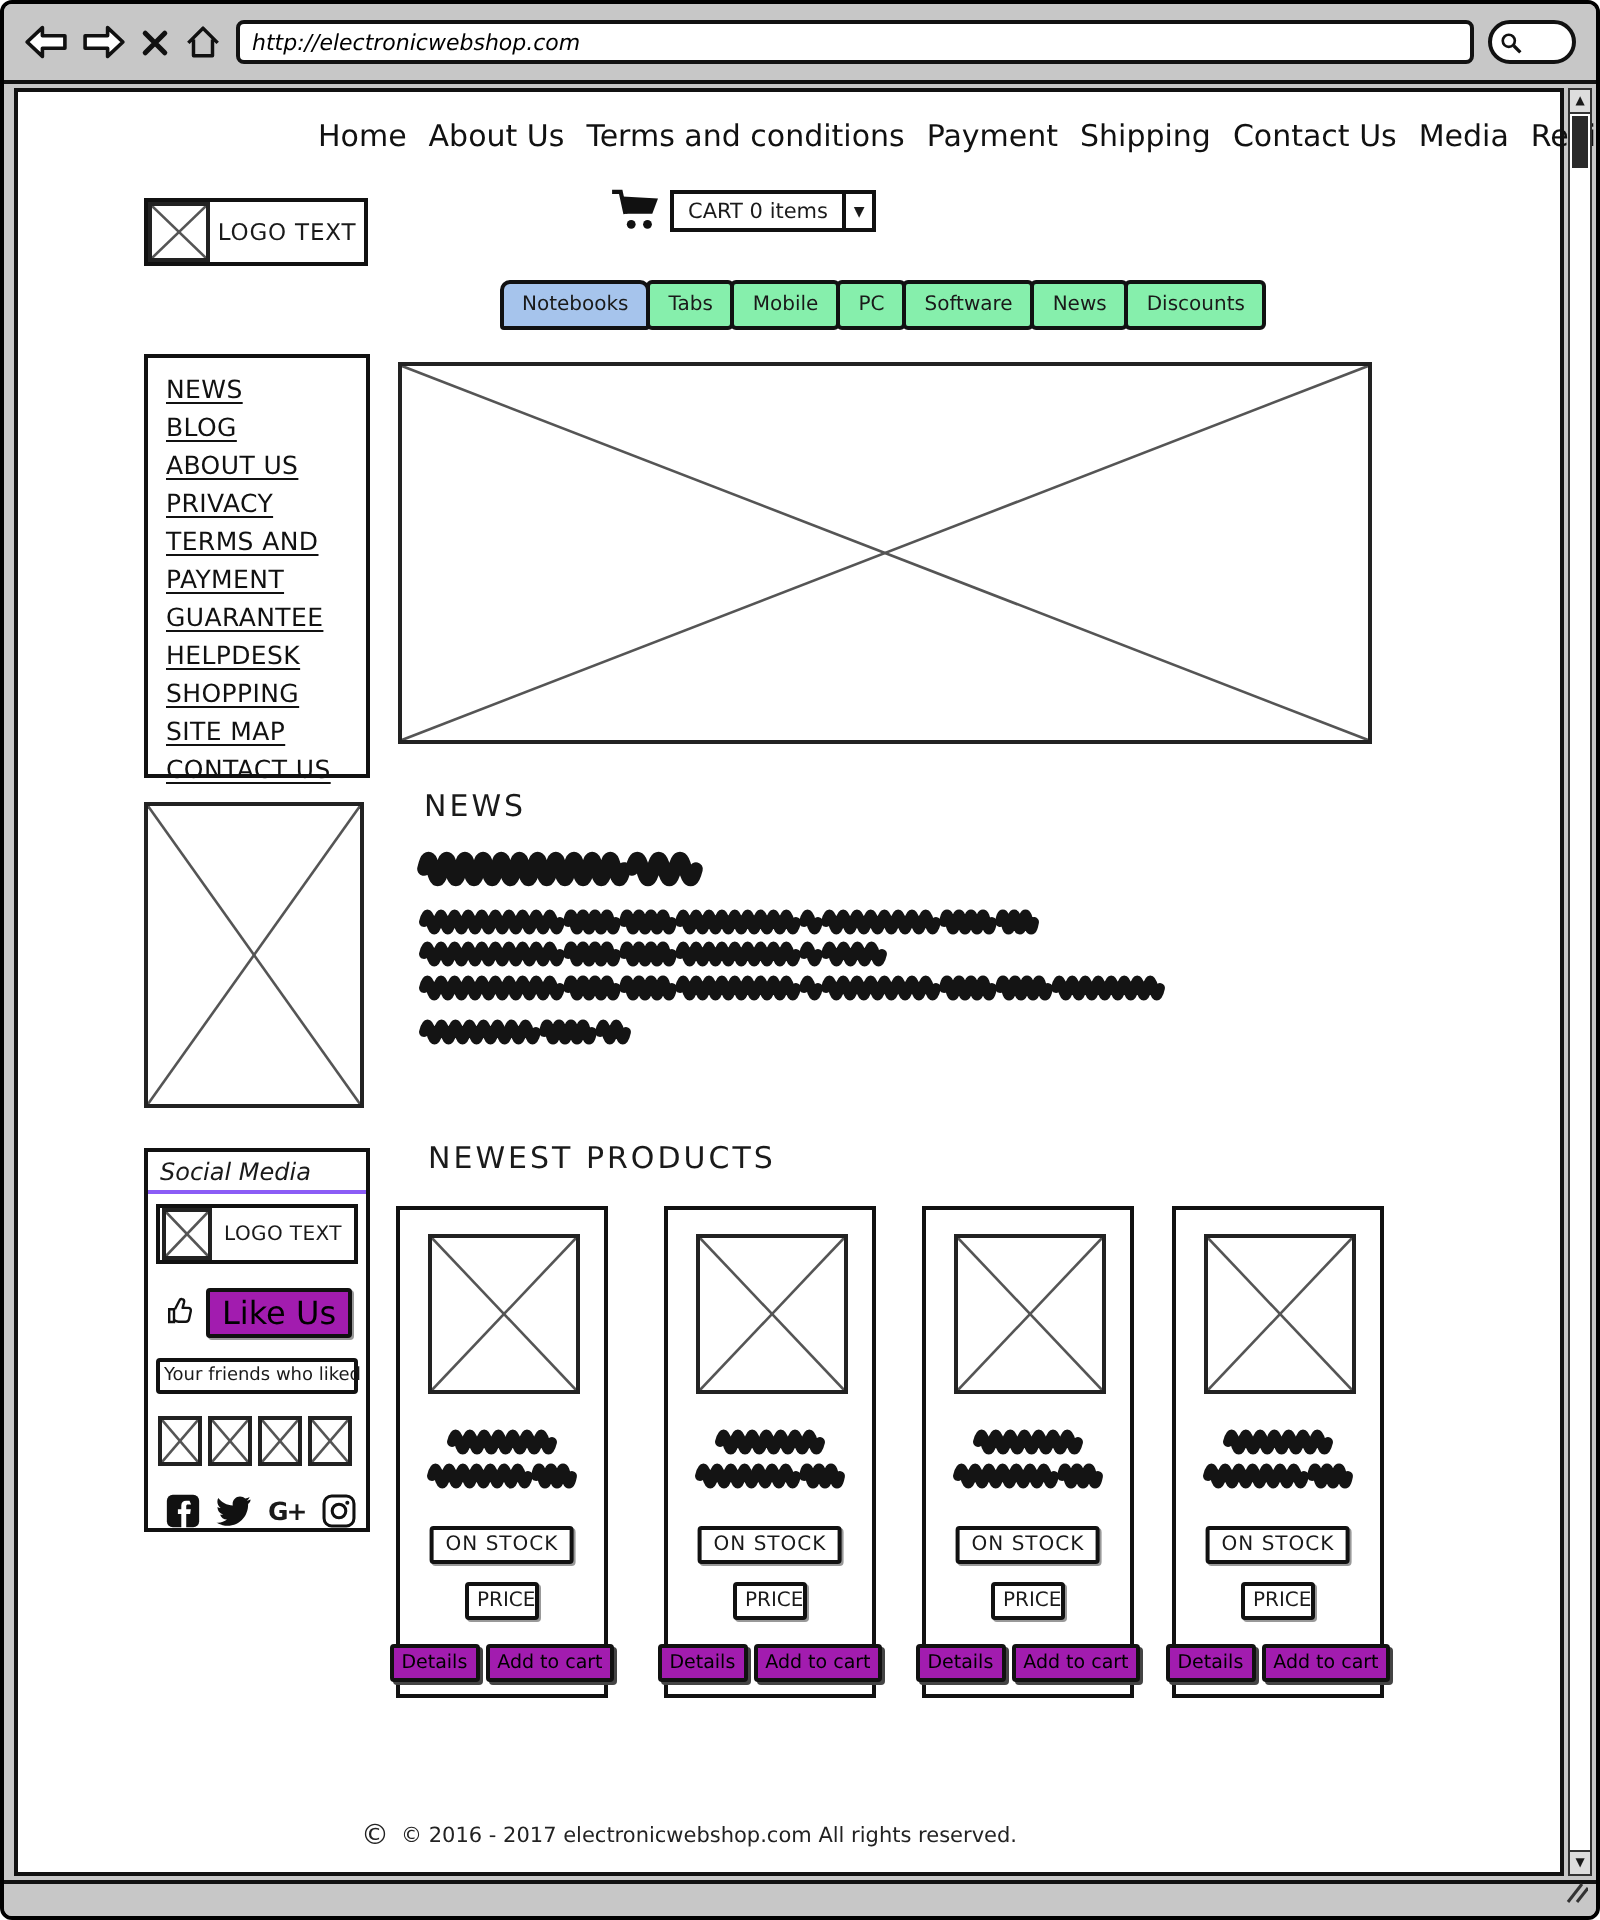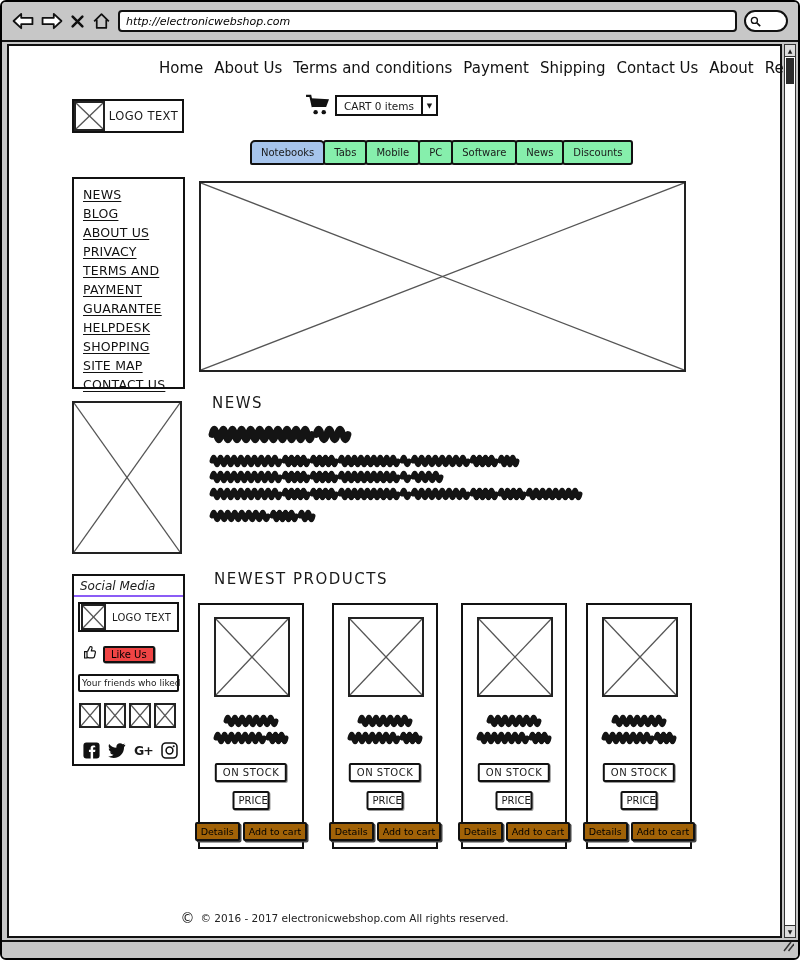--- a/index.html
+++ b/index.html
@@ -85,33 +85,33 @@
   .ca { top: 112px; left: 0; right: 0; justify-content: center; }
   .cb { top: 129px; left: 0; right: 0; justify-content: center; }
   .stock { position: absolute; top: 158px; left: 50%; transform: translateX(-50%);
            border: 2px solid #111; border-radius: 2px; font-size: 10px; letter-spacing: .5px;
            padding: 2px 6px; white-space: nowrap; background: #fff; box-shadow: 1px 1px 0 #999; }
   .price { position: absolute; top: 186px; left: 50%; transform: translateX(-50%);
            border: 2px solid #111; border-radius: 2px; font-size: 10px; padding: 2px 0 2px 4px;
            width: 37px; overflow: hidden; white-space: nowrap; background: #fff; box-shadow: 1px 1px 0 #999; }
   .cardbtns { position: absolute; bottom: 6px; left: -2px; right: -2px;
               display: flex; justify-content: center; gap: 3px; }
-  .btn { border: 2px solid #111; border-radius: 2px; background: #a16207; font-family: "DejaVu Sans", sans-serif;
+  .btn { border: 2px solid #111; border-radius: 2px; background: #a21caf; font-family: "DejaVu Sans", sans-serif;
          font-size: 9.5px; padding: 2px 4px; white-space: nowrap; box-shadow: 1.5px 1.5px 0 #444; cursor: pointer; }
 
   
   .social { position: absolute; left: 63px; top: 528px; width: 113px; height: 192px;
             border: 2px solid #111; background: #fff; }
   .social-title { font-size: 12px; padding: 3px 6px 2px; border-bottom: 2px solid #8b5cf6; font-style: italic; }
   .social-logo { margin: 5px 4px 0; border: 2px solid #111; height: 30px; display: flex; align-items: center; }
   .slx { width: 25px; height: 26px; margin-left: 1px; }
   .social-logo span.sltext { flex: 1; text-align: center; font-size: 10px; letter-spacing: .2px; }
   .likerow { margin-top: 12px; padding-left: 9px; display: flex; align-items: center; gap: 4px; }
-  .likebtn { border: 2px solid #111; border-radius: 2px; background: #ef4444; font-family: "DejaVu Sans", sans-serif;
-             font-size: 10px; padding: 1px 6px; box-shadow: 1px 1px 0 #999; cursor: pointer; }
+  .likebtn { border: 2px solid #111; border-radius: 2px; background: #a21caf; font-family: "DejaVu Sans", sans-serif;
+             font-size: 16px; padding: 1px 6px; box-shadow: 1px 1px 0 #999; cursor: pointer; }
   .friends { margin: 10px 4px 0; border: 2px solid #111; border-radius: 2px;
              font-size: 9px; padding: 2px 2px; text-align: center; white-space: nowrap; }
   .avatars { margin-top: 11px; padding: 0 5px; display: flex; gap: 3px; }
   .avatars .xbox { width: 22px; height: 25px; }
   .socialicons { margin-top: 13px; padding: 0 9px; display: flex; align-items: center; gap: 8px; }
   .socialicons > span { display: inline-flex; align-items: center; cursor: pointer; }
   .gplus-txt { font-weight: bold; font-size: 12.5px; letter-spacing: -1px; }
 
   .footer { position: absolute; left: 0; right: 100px; top: 864px; display: flex;
             justify-content: center; align-items: center; gap: 6px; font-size: 10.5px; color: #222; }
@@ -167,21 +167,21 @@
 
   <div class="content">
 
     <nav class="topnav">
       <a>Home</a>
       <a>About Us</a>
       <a>Terms and conditions</a>
       <a>Payment</a>
       <a>Shipping</a>
       <a>Contact Us</a>
-      <a>About</a>
+      <a>Media</a>
       <a>Register</a>
     </nav>
 
     <div class="logo">
       <span class="xbox logo-x">
           <svg class="xsvg" viewBox="0 0 100 100" preserveAspectRatio="none">
             <line x1="0" y1="0" x2="100" y2="100"></line>
             <line x1="100" y1="0" x2="0" y2="100"></line>
           </svg>
         </span>

